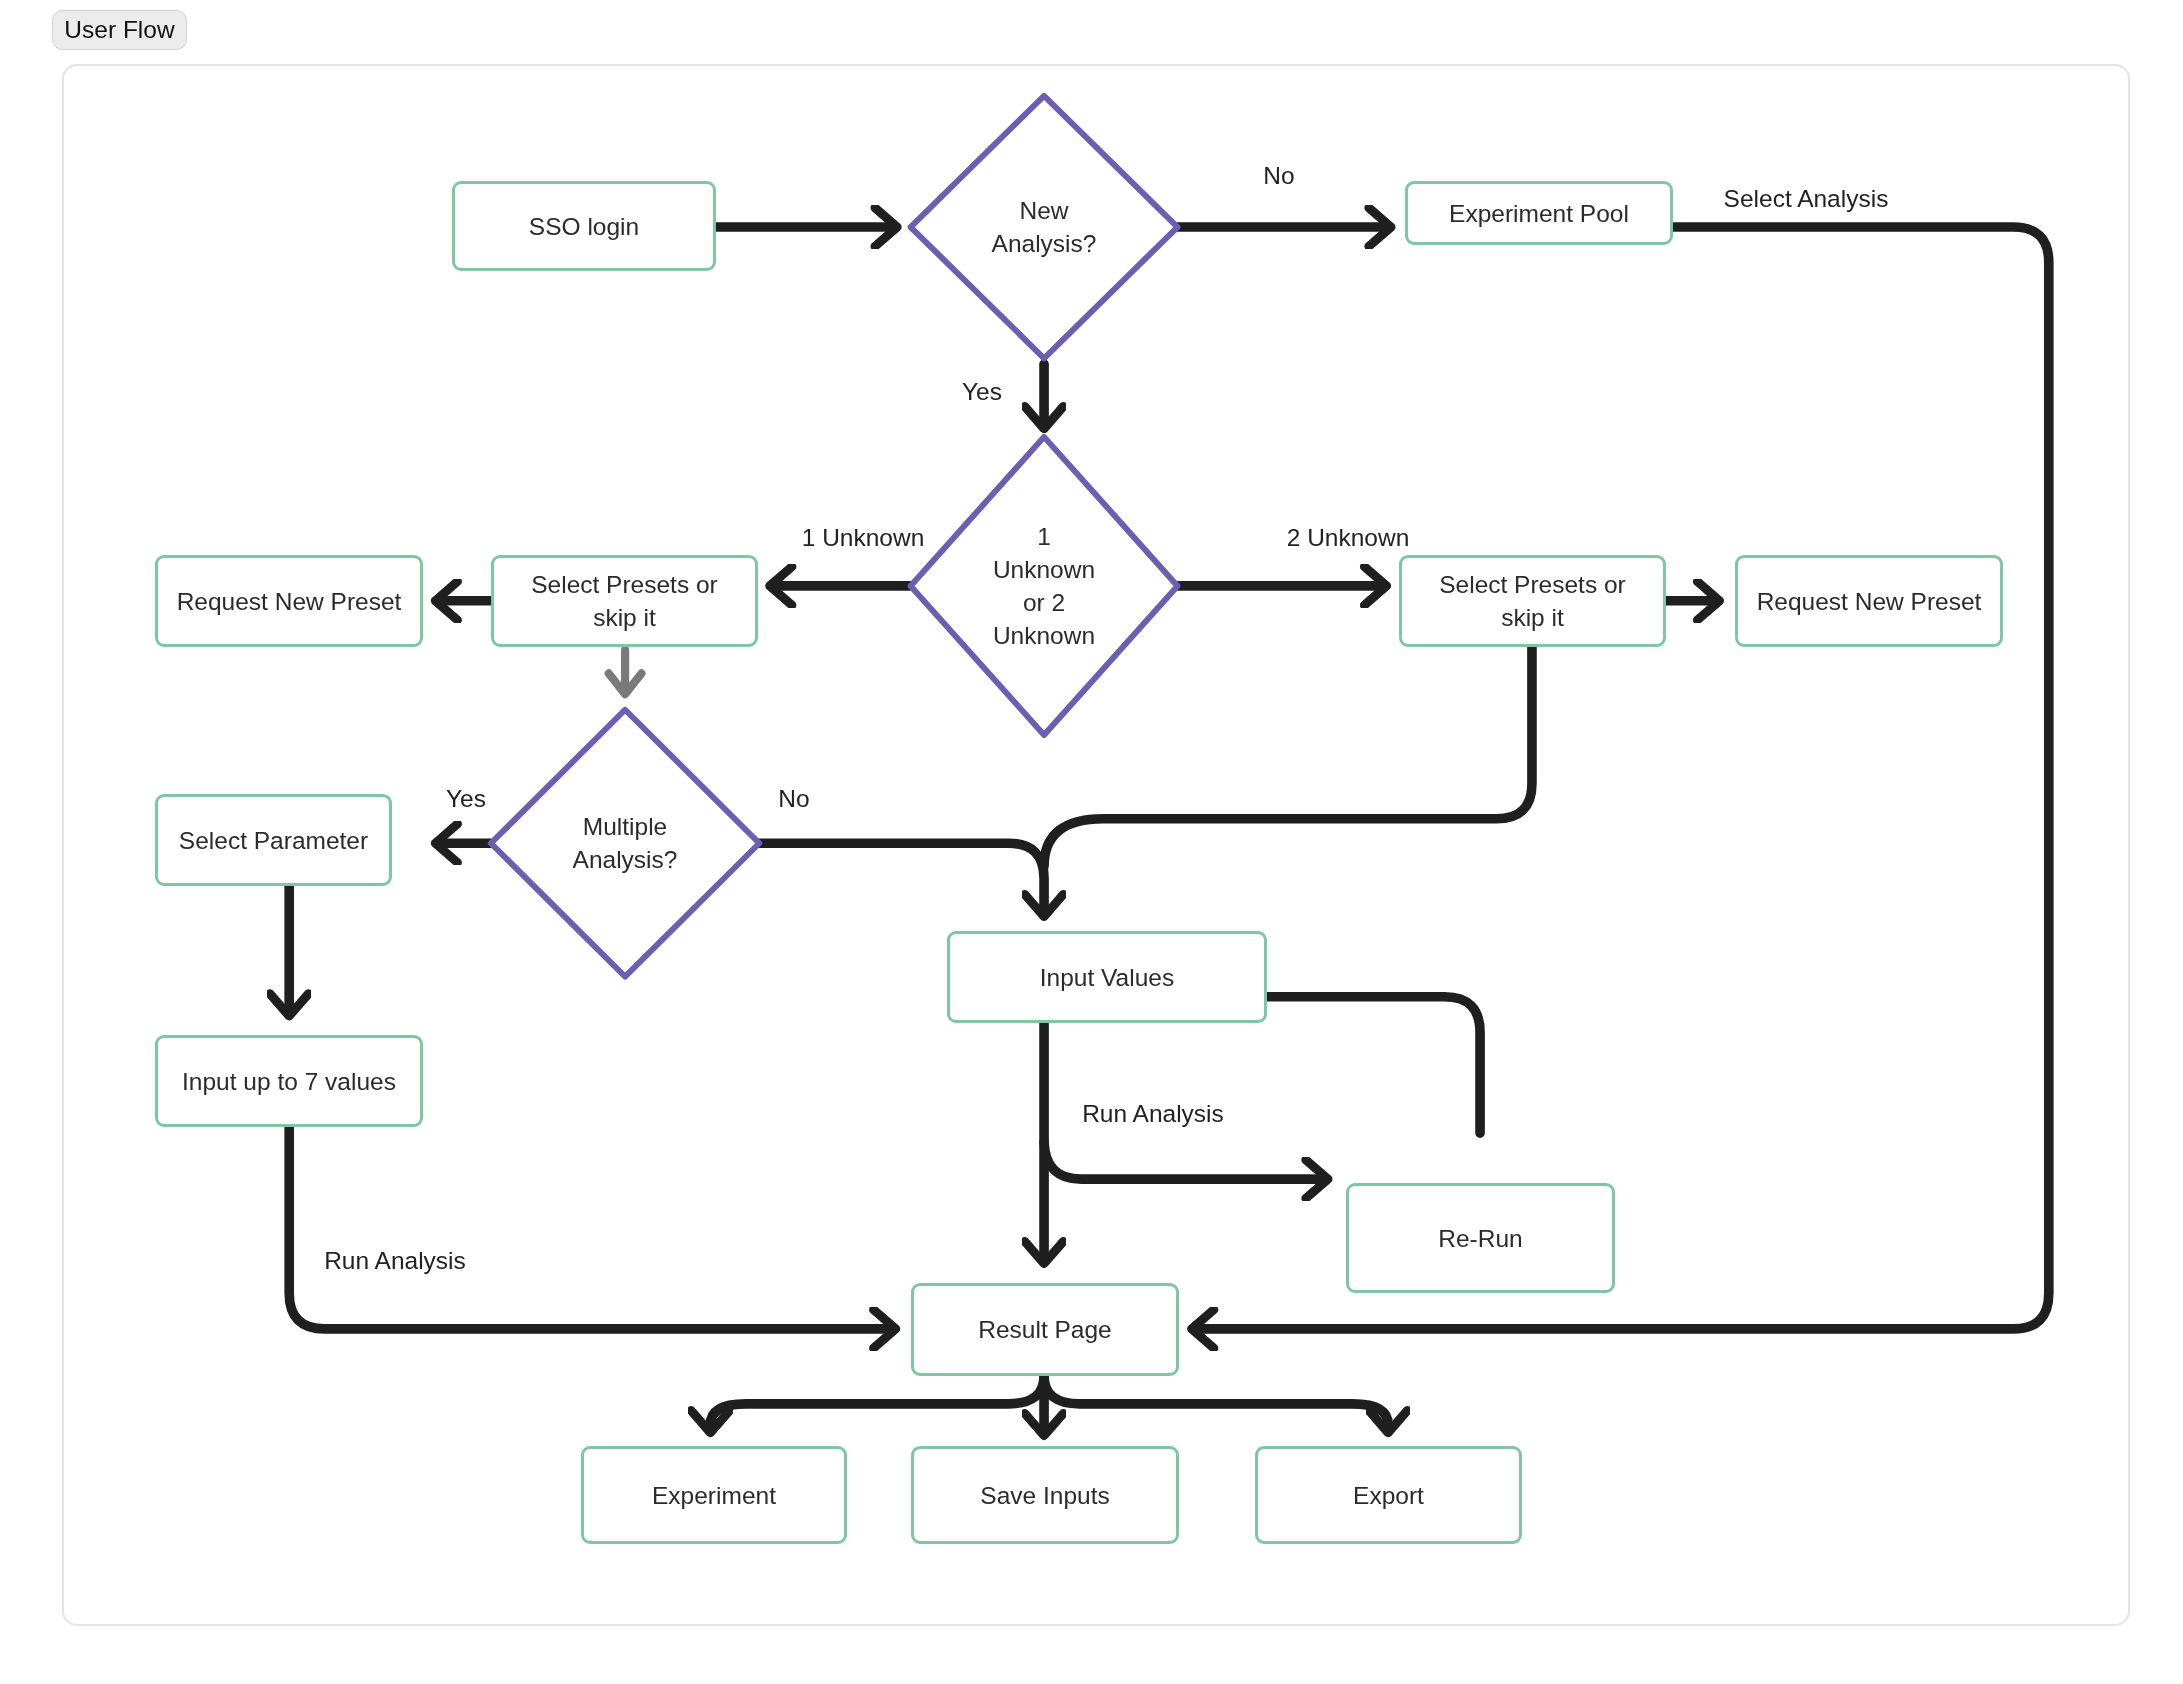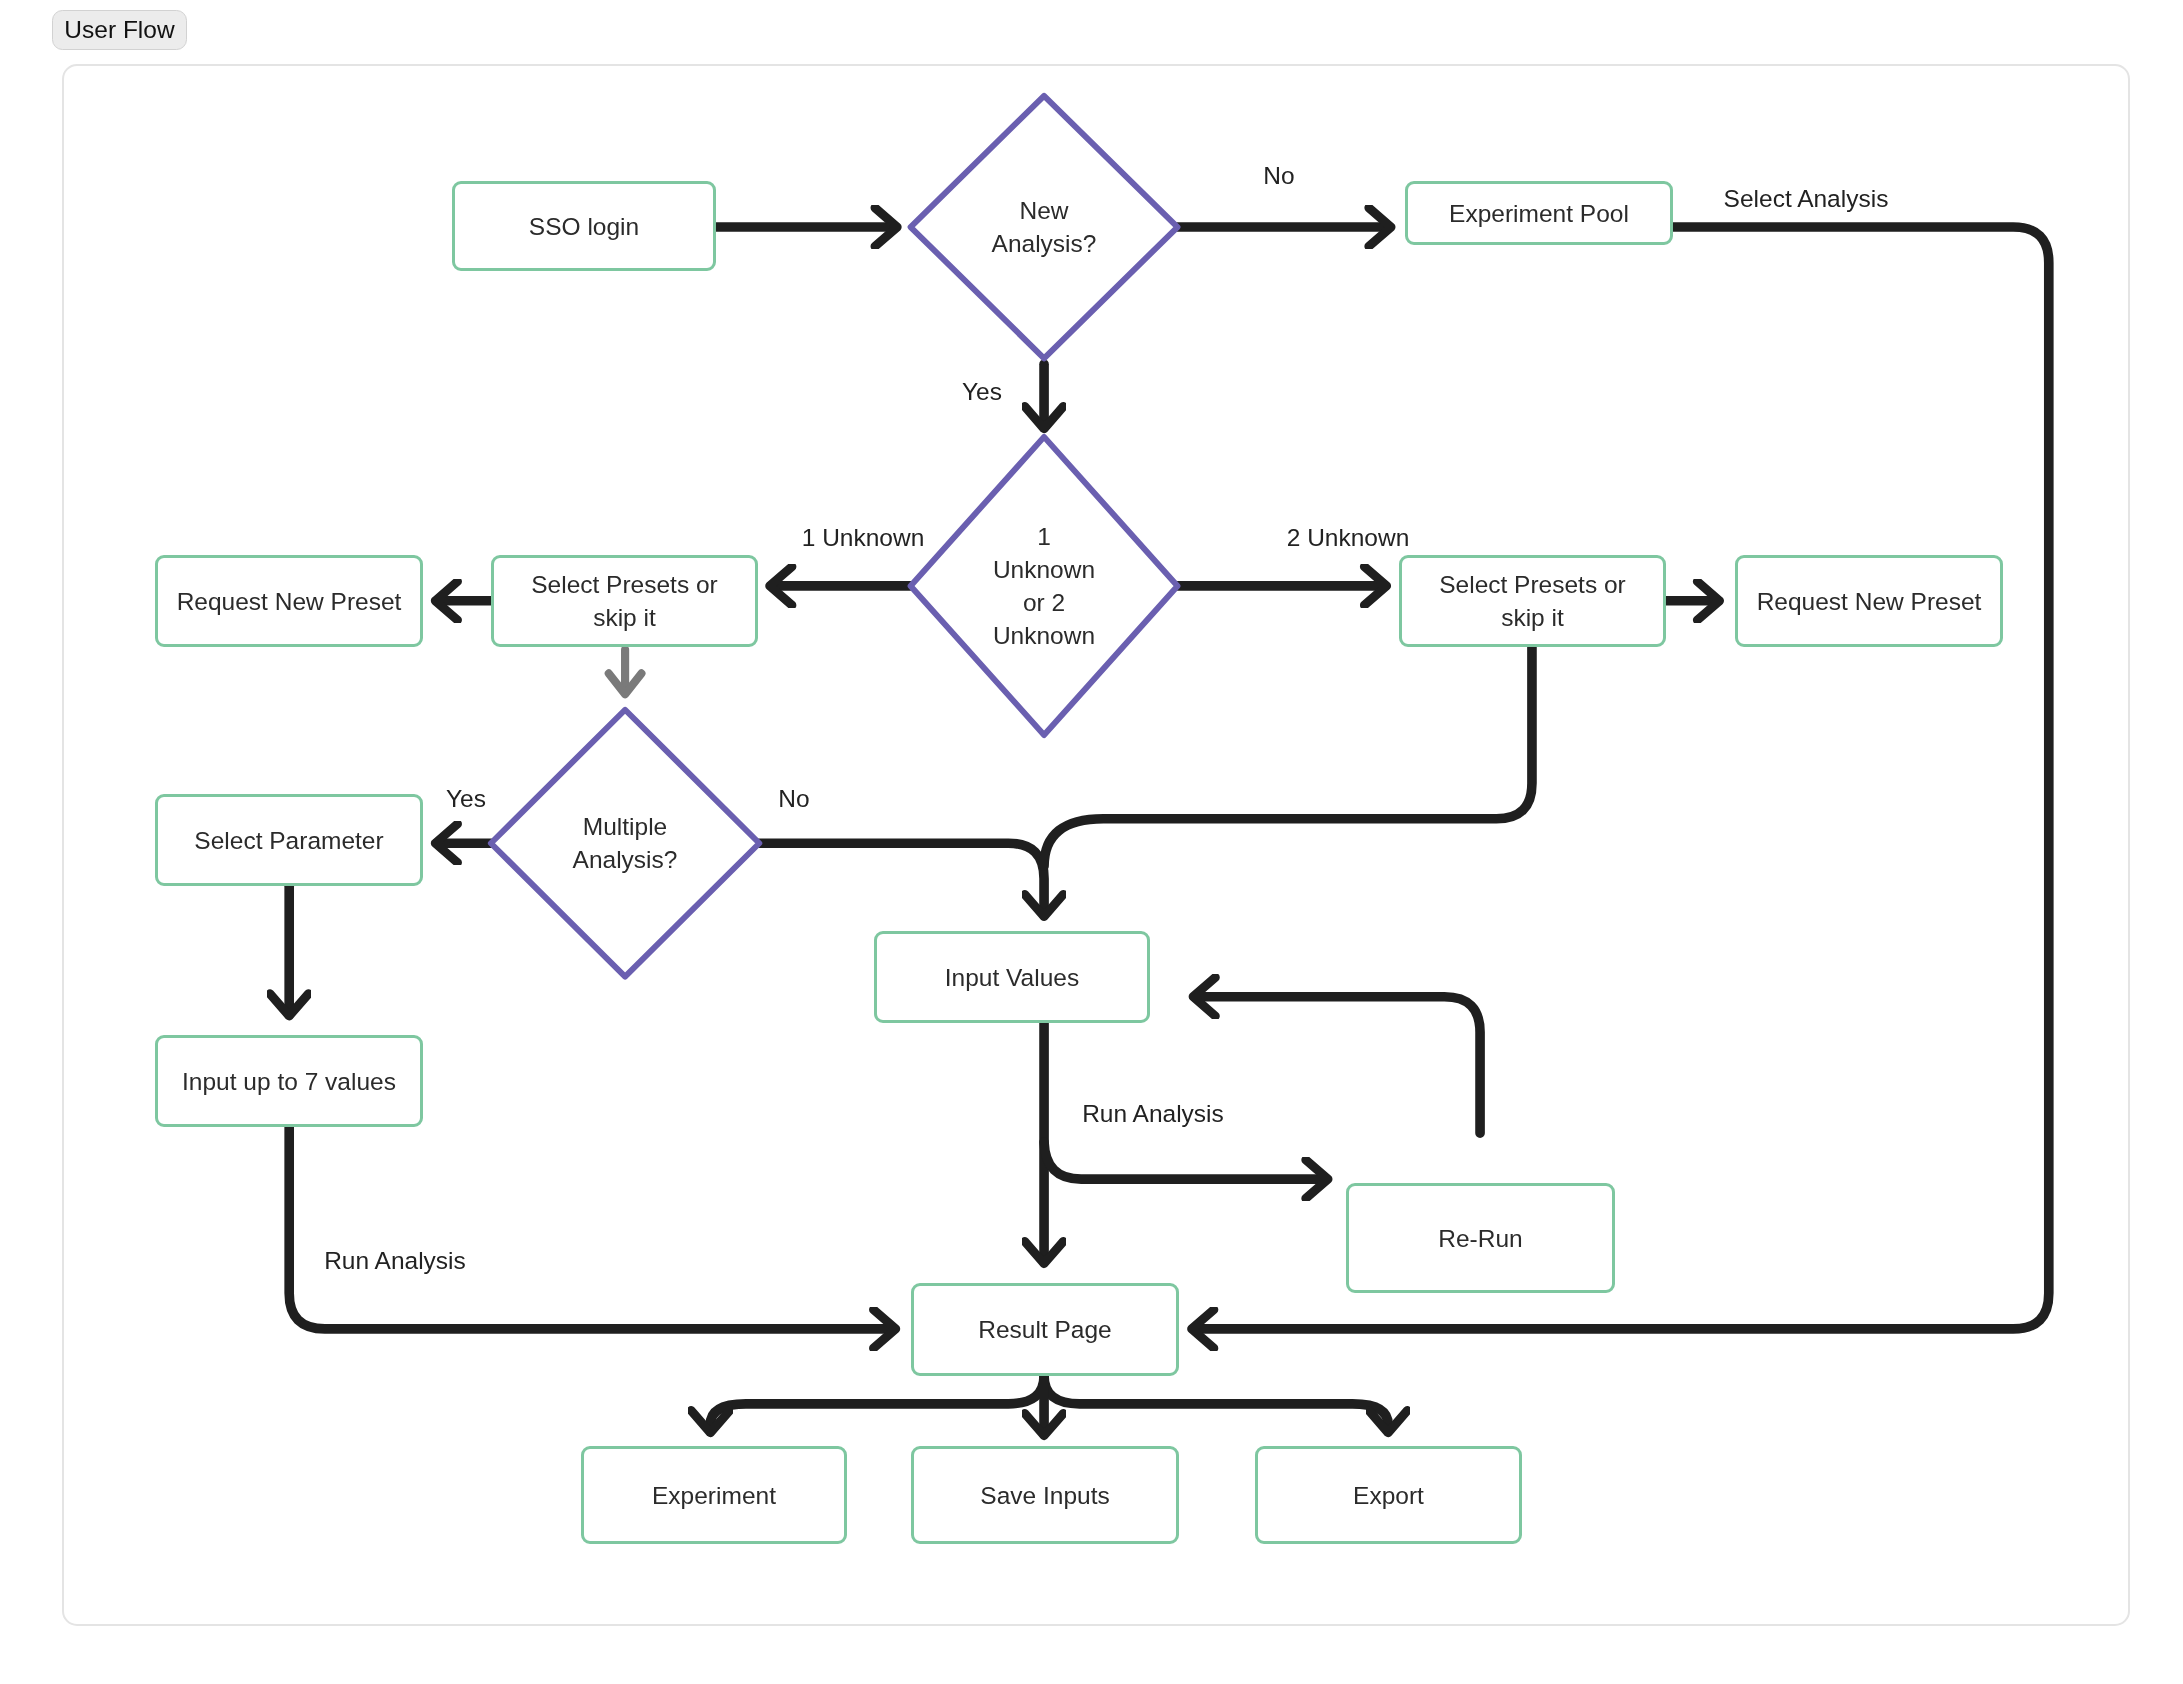--- a/index.html
+++ b/index.html
@@ -80,23 +80,23 @@
     <path d="M 843 957 L 1024 1137 L 843 1317 L 662 1137 Z"></path>
   </g>
 </svg>
 
 <div class="node" style="left:444px;top:181px;width:264px;height:90px;margin-left:8px;">SSO login</div>
 <div class="node" style="left:1405px;top:181px;width:268px;height:64px;">Experiment Pool</div>
 <div class="node" style="left:155px;top:555px;width:268px;height:92px;">Request New Preset</div>
 <div class="node" style="left:491px;top:555px;width:267px;height:92px;">Select Presets or skip it</div>
 <div class="node" style="left:1399px;top:555px;width:267px;height:92px;">Select Presets or skip it</div>
 <div class="node" style="left:1735px;top:555px;width:268px;height:92px;">Request New Preset</div>
-<div class="node" style="left:155px;top:794px;width:268px;height:92px;">Select Parameter</div>
+<div class="node" style="left:155px;top:794px;width:237px;height:92px;">Select Parameter</div>
 <div class="node" style="left:155px;top:1035px;width:268px;height:92px;">Input up to 7 values</div>
-<div class="node" style="left:874px;top:931px;width:276px;height:92px;">Input Values</div>
+<div class="node" style="left:947px;top:931px;width:320px;height:92px;">Input Values</div>
 <div class="node" style="left:1346px;top:1183px;width:269px;height:110px;">Re-Run</div>
 <div class="node" style="left:911px;top:1283px;width:268px;height:93px;">Result Page</div>
 <div class="node" style="left:581px;top:1446px;width:266px;height:98px;">Experiment</div>
 <div class="node" style="left:911px;top:1446px;width:268px;height:98px;">Save Inputs</div>
 <div class="node" style="left:1255px;top:1446px;width:267px;height:98px;">Export</div>
 
 <div class="dlabel" style="left:1044px;top:227px;width:133px;">New Analysis?</div>
 <div class="dlabel" style="left:1044px;top:586px;width:111px;">1 Unknown or 2 Unknown</div>
 <div class="dlabel" style="left:625px;top:843px;width:133px;">Multiple Analysis?</div>
 

